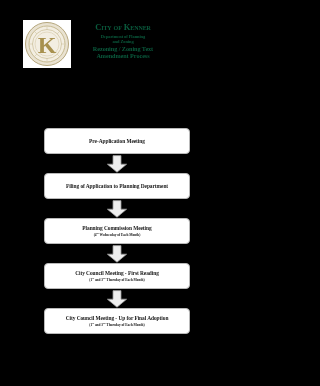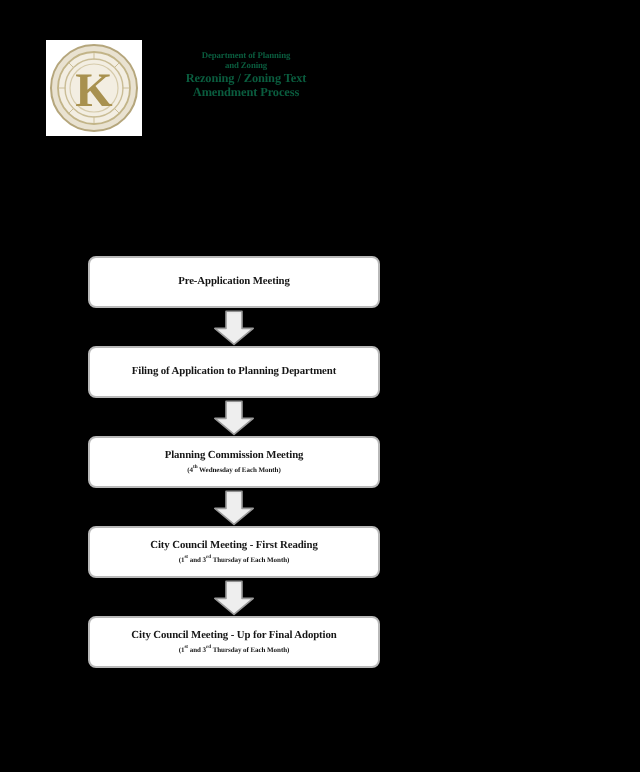--- a/index.html
+++ b/index.html
@@ -176,20 +176,21 @@
         <line x1="10.5" y1="10.5" x2="13" y2="13"></line>
         <line x1="33" y1="33" x2="35.5" y2="35.5"></line>
         <line x1="35.5" y1="10.5" x2="33" y2="13"></line>
         <line x1="13" y1="33" x2="10.5" y2="35.5"></line>
       </g>
       <text x="23" y="32" text-anchor="middle" font-family="Liberation Serif, serif" font-size="24" font-weight="bold" fill="#a8914f">K</text>
     </svg>
   </div>
 
   <div id="header-text">
+    <div class="hdr-line1">City of Kenner</div>
     <div class="hdr-line2">Department of Planning</div>
     <div class="hdr-line3">and Zoning</div>
     <div class="hdr-line4">Rezoning / Zoning Text</div>
     <div class="hdr-line5">Amendment Process</div>
   </div>
 
 </div>
 
 <div id="flowchart">
     <div class="flow-step">

